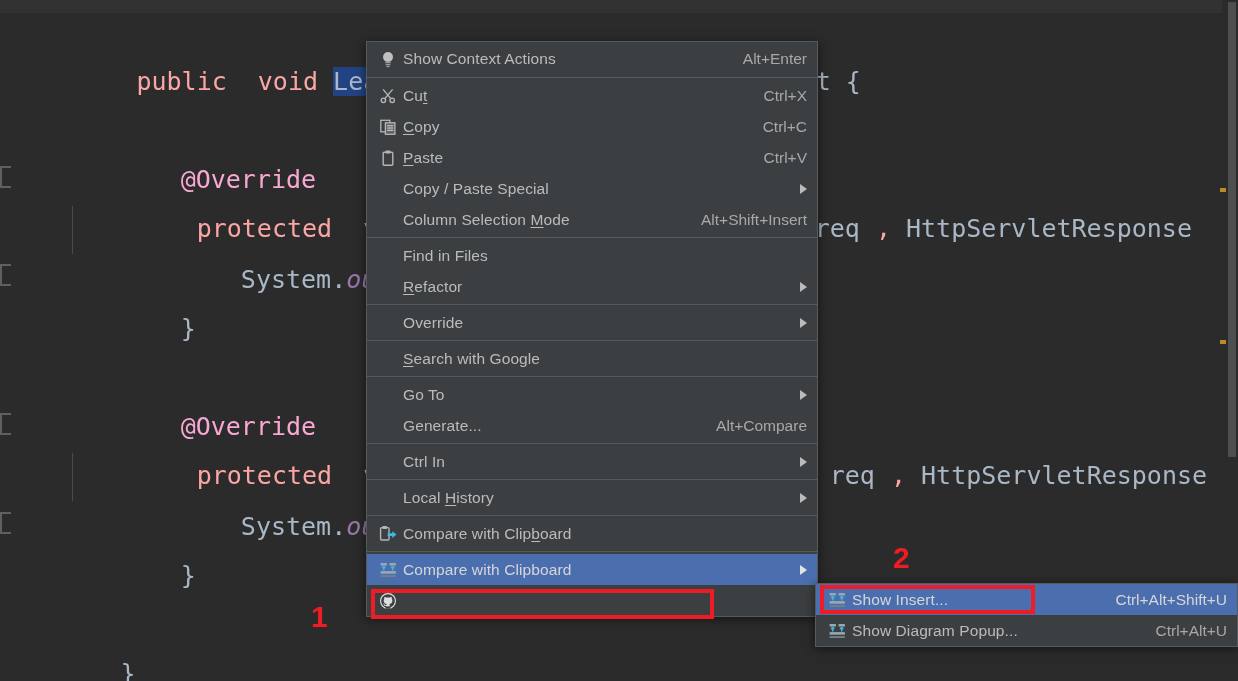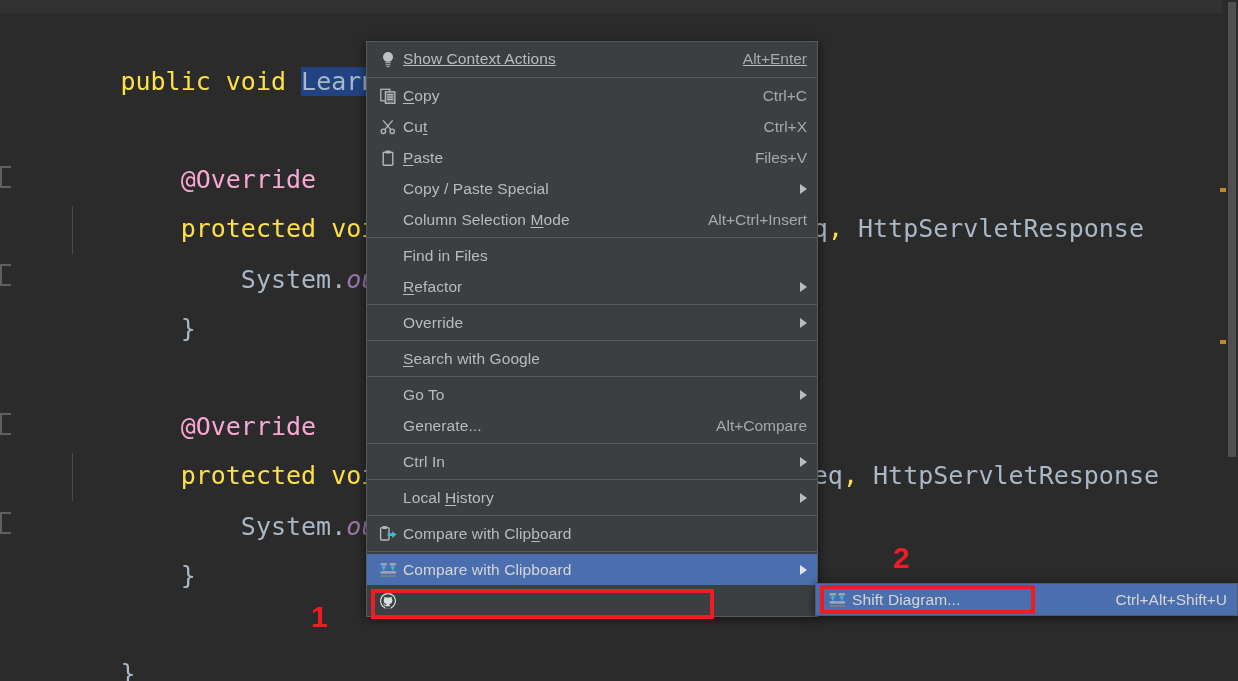--- a/index.html
+++ b/index.html
@@ -44,21 +44,21 @@
     line-height: 49px;
     white-space: pre;
     color: #a9b7c6;
   }
   .code-line {
     position: absolute;
     left: 0;
     height: 49px;
     white-space: pre;
   }
-  .kw     { color: #fde047; }
+  .kw     { color: #fca5a5; margin-left: 16px; }
   .ident  { color: #a9b7c6; }
   .anno   { color: #f9a8d4; }
   .stat   { color: #9876aa; font-style: italic; }
   .brace  { color: #a9b7c6; }
   .sel    { background: #214283; color: #a9b7c6; }
 
   
   .indent-guide {
     position: absolute;
     width: 1px;
@@ -124,21 +124,21 @@
 
   .menu-item {
     position: relative;
     display: flex;
     align-items: center;
     height: 31px;
     padding: 0 10px 0 6px;
     box-sizing: border-box;
     cursor: default;
   }
-  .menu-item.tall { height: 33px; text-decoration: underline; }
+  .menu-item.tall { height: 33px; }
   .menu-item .icon-slot {
     flex: 0 0 30px;
     width: 30px;
     height: 22px;
     display: flex;
     align-items: center;
     justify-content: center;
   }
   .menu-item .label {
     flex: 1 1 auto;
@@ -271,71 +271,71 @@
           <rect x="6.2" y="11.6" width="5.6" height="1.5" fill="#9a9a9a"></rect>
           <rect x="6.6" y="13.8" width="4.8" height="1.5" fill="#9a9a9a"></rect>
           <rect x="7.4" y="15.9" width="3.2" height="1.3" fill="#9a9a9a"></rect>
         </svg>
       </span>
       <span class="label">Show Context Actions</span>
       <span class="shortcut">Alt+Enter</span>
     </div>
 
     <div class="separator"></div>
+
+    <div class="menu-item">
+      <span class="icon-slot">
+        <svg class="ic" width="18" height="18" viewBox="0 0 18 18" fill="none" stroke="#b5b5b5" stroke-width="1.4">
+          <circle cx="4.4" cy="13.3" r="2.2"></circle>
+          <circle cx="13.2" cy="13.3" r="2.2"></circle>
+          <line x1="5.8" y1="11.6" x2="13.6" y2="2.4"></line>
+          <line x1="11.8" y1="11.6" x2="4.1" y2="2.4"></line>
+        </svg>
+      </span>
+      <span class="label">Cu<span class="mn">t</span></span>
+      <span class="shortcut">Ctrl+X</span>
+    </div>
 
     <div class="menu-item">
       <span class="icon-slot">
         <svg class="ic" width="18" height="18" viewBox="0 0 18 18">
           <rect x="1.8" y="2.3" width="9" height="11.5" fill="none" stroke="#b5b5b5" stroke-width="1.3"></rect>
           <rect x="6.4" y="4.8" width="9.5" height="11.5" fill="#5e6265" stroke="#b5b5b5" stroke-width="1.3"></rect>
           <g fill="#cfcfcf">
             <rect x="8.1" y="7.2" width="6.1" height="1.1"></rect>
             <rect x="8.1" y="9.5" width="6.1" height="1.1"></rect>
             <rect x="8.1" y="11.8" width="6.1" height="1.1"></rect>
           </g>
         </svg>
       </span>
       <span class="label"><span class="mn">C</span>opy</span>
       <span class="shortcut">Ctrl+C</span>
     </div>
 
     <div class="menu-item">
       <span class="icon-slot">
-        <svg class="ic" width="18" height="18" viewBox="0 0 18 18" fill="none" stroke="#b5b5b5" stroke-width="1.4">
-          <circle cx="4.4" cy="13.3" r="2.2"></circle>
-          <circle cx="13.2" cy="13.3" r="2.2"></circle>
-          <line x1="5.8" y1="11.6" x2="13.6" y2="2.4"></line>
-          <line x1="11.8" y1="11.6" x2="4.1" y2="2.4"></line>
-        </svg>
-      </span>
-      <span class="label">Cu<span class="mn">t</span></span>
-      <span class="shortcut">Ctrl+X</span>
-    </div>
-
-    <div class="menu-item">
-      <span class="icon-slot">
         <svg class="ic" width="18" height="18" viewBox="0 0 18 18">
           <rect x="4.2" y="3.2" width="9.6" height="13" rx="1" fill="none" stroke="#b5b5b5" stroke-width="1.4"></rect>
           <rect x="6.6" y="1.4" width="4.8" height="3.2" rx="0.6" fill="#b5b5b5"></rect>
         </svg>
       </span>
       <span class="label"><span class="mn">P</span>aste</span>
-      <span class="shortcut">Files+V</span>
+      <span class="shortcut">Ctrl+V</span>
     </div>
 
     <div class="menu-item">
       <span class="icon-slot"></span>
       <span class="label">Copy / Paste Special</span>
       <span class="submenu-arrow"></span>
     </div>
 
     <div class="menu-item">
       <span class="icon-slot"></span>
       <span class="label">Column Selection <span class="mn">M</span>ode</span>
-      <span class="shortcut">Alt+Ctrl+Insert</span>
+      <span class="shortcut">Alt+Shift+Insert</span>
     </div>
 
     <div class="separator"></div>
 
     <div class="menu-item">
       <span class="icon-slot"></span>
       <span class="label">Find in Files</span>
     </div>
 
 
@@ -438,24 +438,38 @@
       <span class="icon-slot">
         <svg class="ic" width="19" height="18" viewBox="0 0 19 18">
           <rect x="1.6" y="2.0" width="6.3" height="2.6" fill="#9aa7b0"></rect>
           <rect x="10.6" y="2.0" width="6.3" height="2.6" fill="#9aa7b0"></rect>
           <path d="M4.7 9.6 L4.7 5.4 M4.7 5.4 L3.1 7.0 M4.7 5.4 L6.3 7.0" stroke="#40b6e0" stroke-width="1.5" fill="none"></path>
           <path d="M13.7 9.6 L13.7 5.4 M13.7 5.4 L12.1 7.0 M13.7 5.4 L15.3 7.0" stroke="#40b6e0" stroke-width="1.5" fill="none"></path>
           <rect x="1.6" y="10.1" width="15.3" height="2.6" fill="#9aa7b0"></rect>
           <rect x="1.6" y="14.1" width="15.3" height="1.9" fill="#73808a"></rect>
         </svg>
       </span>
-      <span class="label">Shift Diagram...</span>
+      <span class="label">Show Insert...</span>
       <span class="shortcut">Ctrl+Alt+Shift+U</span>
     </div>
 
+    <div class="menu-item">
+      <span class="icon-slot">
+        <svg class="ic" width="19" height="18" viewBox="0 0 19 18">
+          <rect x="1.6" y="2.0" width="6.3" height="2.6" fill="#9aa7b0"></rect>
+          <rect x="10.6" y="2.0" width="6.3" height="2.6" fill="#9aa7b0"></rect>
+          <path d="M4.7 9.6 L4.7 5.4 M4.7 5.4 L3.1 7.0 M4.7 5.4 L6.3 7.0" stroke="#40b6e0" stroke-width="1.5" fill="none"></path>
+          <path d="M13.7 9.6 L13.7 5.4 M13.7 5.4 L12.1 7.0 M13.7 5.4 L15.3 7.0" stroke="#40b6e0" stroke-width="1.5" fill="none"></path>
+          <rect x="1.6" y="10.1" width="15.3" height="2.6" fill="#9aa7b0"></rect>
+          <rect x="1.6" y="14.1" width="15.3" height="1.9" fill="#73808a"></rect>
+        </svg>
+      </span>
+      <span class="label">Show Diagram Popup...</span>
+      <span class="shortcut">Ctrl+Alt+U</span>
+    </div>
   </div>
 
   <div class="redbox" id="redbox-diagrams"></div>
   <div class="redbox" id="redbox-show-diagram"></div>
   <div class="rednum" id="rednum-1">1</div>
   <div class="rednum" id="rednum-2">2</div>
 
 </div>
 
 </body></html>

